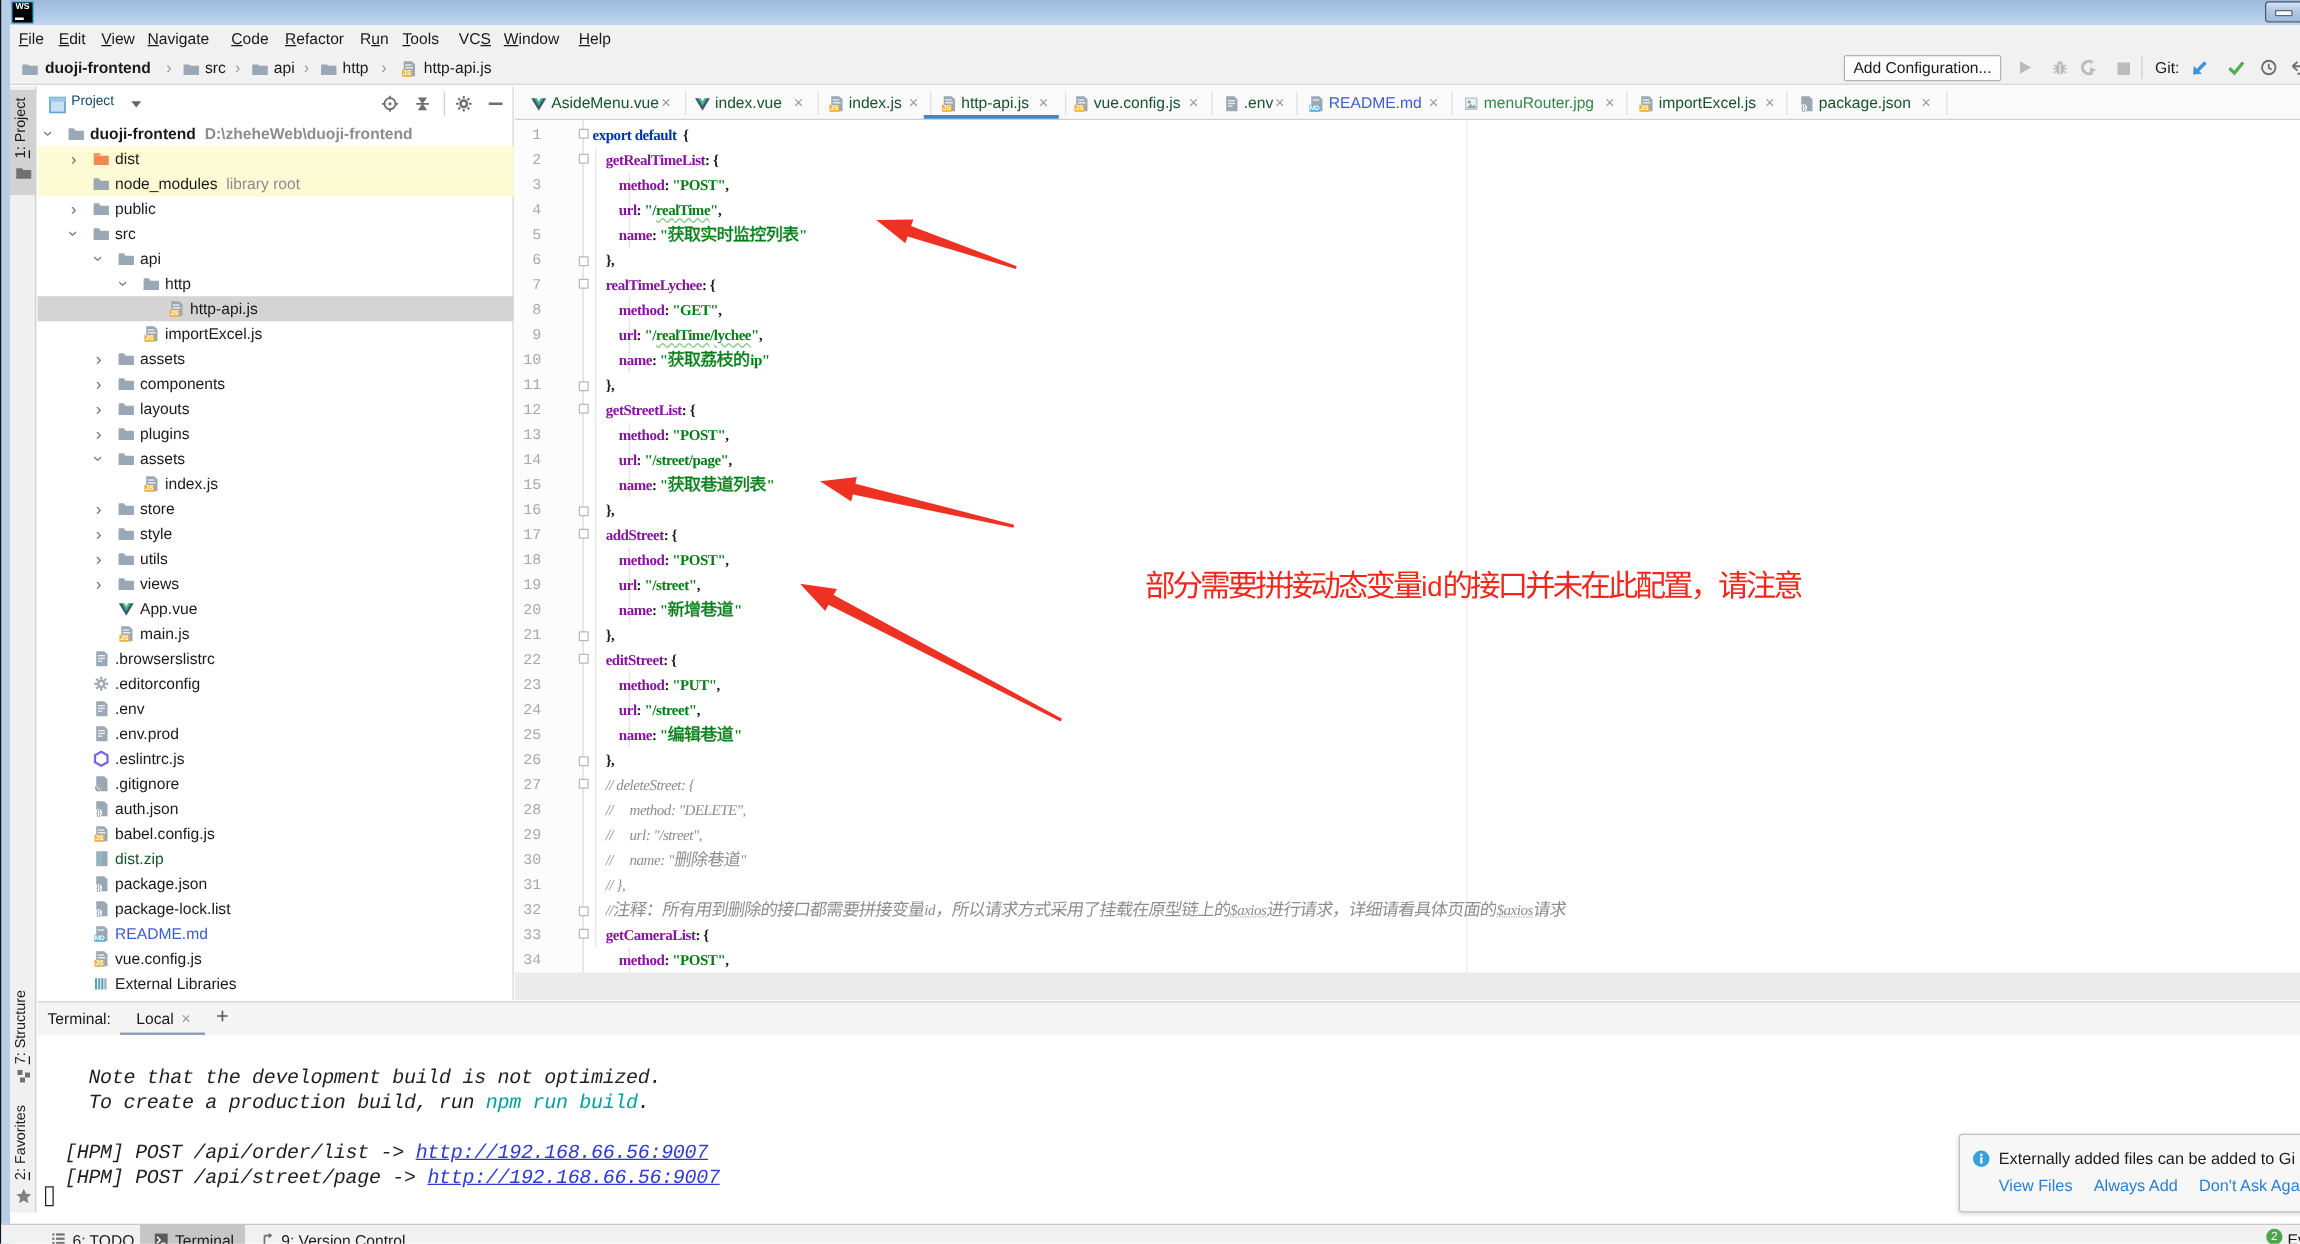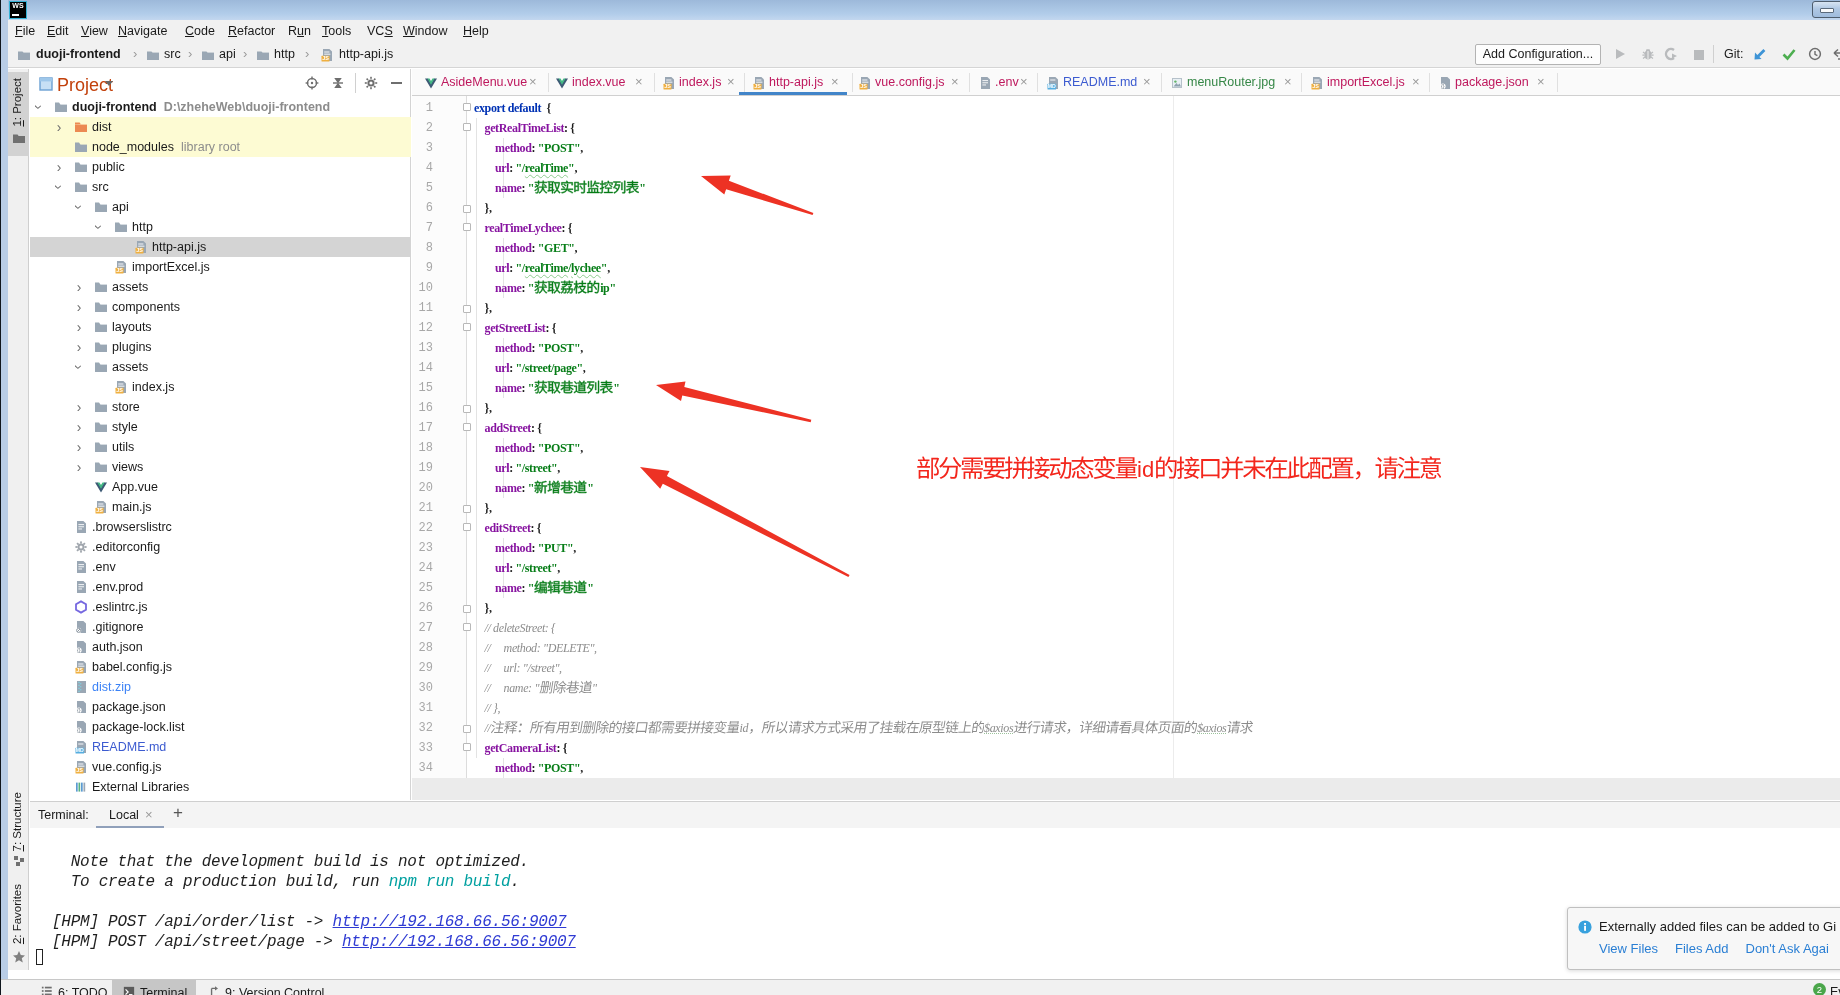--- a/index.html
+++ b/index.html
@@ -32,26 +32,26 @@
 #panel { position:absolute; left:30px; top:69px; width:381px; height:731px; background:#fff; border-right:1px solid #d4d4d4; }
 #phead { position:absolute; left:30px; top:69px; width:381px; height:27px; background:#fcfcfc; }
 .trh { position:absolute; left:30px; width:381px; height:20px; }
 .thy { background:#fdfbd3; }
 .ths { background:#d4d4d4; }
 .cv { position:absolute; font-size:14px; color:#6e6e6e; line-height:20px; width:10px; text-align:center; }
 .cvd { transform:rotate(90deg); }
 .tl { position:absolute; font-size:12.5px; color:#1a1a1a; line-height:20px; white-space:pre; }
 .tl.b { font-weight:bold; }
 .tl.blue { color:#3c5bd0; }
-.tl.zip { color:#3b82f6; }
+.tl.zip { color:#14532d; }
 .tle { color:#8c8c8c; margin-left:7px; }
 .ic { position:absolute; width:14px; height:14px; }
 
 #tabbar { position:absolute; left:412px; top:69px; width:1428px; height:27px; background:#fafafa; border-bottom:1px solid #d0d0d0; }
-.tabl { position:absolute; top:75px; font-size:12.5px; color:#be185d; }
+.tabl { position:absolute; top:75px; font-size:12.5px; color:#14532d; }
 .tabl.blue { color:#3c5bd0; }
 .tabl.green { color:#368747; }
 .tabx { position:absolute; top:74px; font-size:13px; color:#9a9a9a; }
 .tabund { position:absolute; top:92px; height:3px; background:#4285c9; }
 
 #editor { position:absolute; left:412px; top:96px; width:1428px; height:682px; background:#fff; }
 #gutter { position:absolute; left:412px; top:96px; width:55px; height:682px; background:#fcfcfc; border-right:1px solid #dcdcdc; }
 .ln { position:absolute; right:1407px; font-size:12px; color:#a8a8a8; line-height:20px;
   font-family:"Liberation Mono", monospace; }
 .fm { position:absolute; left:463px; width:8px; height:8px; border:1px solid #b8b8b8; background:#fff; border-radius:1px; }
@@ -271,21 +271,21 @@
   </svg>
 <span class="vtab" style="left:11px;top:884px"><u>2</u>: Favorites</span>
 <svg class="ic" style="left:12px;top:950px" viewBox="0 0 14 14">
     <path d="M7 1 L8.8 5 L13 5.4 L9.8 8.2 L10.8 12.6 L7 10.3 L3.2 12.6 L4.2 8.2 L1 5.4 L5.2 5 Z" fill="#808080"></path>
   </svg>
 
 <svg class="ic" style="left:39px;top:77px" viewBox="0 0 14 14">
     <rect x="1" y="1" width="12" height="12" fill="#c7e0f5" stroke="#6ba0d3" stroke-width="1.4"></rect>
     <rect x="1" y="1" width="12" height="3.4" fill="#9ec7ea"></rect>
   </svg>
-<span style="position:absolute;left:57px;top:75px;font-size:18px;color:#c2410c">Project</span>
+<span style="position:absolute;left:57px;top:75px;font-size:11px;color:#0c4a6e">Project</span>
 <div style="position:absolute;left:105px;top:81px;border-left:4px solid transparent;border-right:4px solid transparent;border-top:5px solid #666"></div>
 <svg class="ic" style="left:305px;top:76px" viewBox="0 0 14 14">
     <circle cx="7" cy="7" r="4.5" stroke="#6e6e6e" stroke-width="1.4" fill="none"></circle>
     <g stroke="#6e6e6e" stroke-width="1.4">
       <line x1="7" y1="0.6" x2="7" y2="3.4"></line>
       <line x1="7" y1="10.6" x2="7" y2="13.4"></line>
       <line x1="0.6" y1="7" x2="3.4" y2="7"></line>
       <line x1="10.6" y1="7" x2="13.4" y2="7"></line>
     </g>
     <circle cx="7" cy="7" r="1.2" fill="#6e6e6e"></circle>
@@ -714,14 +714,14 @@
 <div style="position:absolute;left:1813px;top:983px;width:13px;height:13px;border-radius:7px;background:#4aa64a;color:#fff;font-size:9.5px;text-align:center;line-height:13px">2</div>
 <span class="sbt" style="left:1830px;top:985px">Ev</span>
 
 <div id="notif">
   <svg style="position:absolute;left:10px;top:12px;width:14px;height:14px" viewBox="0 0 14 14">
       <circle cx="7" cy="7" r="6.6" fill="#38a1dd"></circle>
       <rect x="6.1" y="5.8" width="1.9" height="5" fill="#fff"></rect>
       <rect x="6.1" y="3" width="1.9" height="1.9" fill="#fff"></rect>
     </svg>
   <div class="tx">Externally added files can be added to Gi</div>
-  <div class="lk"><span>View Files</span><span>Files Add</span><span>Don't Ask Agai</span></div>
+  <div class="lk"><span>View Files</span><span>Always Add</span><span>Don't Ask Agai</span></div>
 </div>
 
 </body></html>

